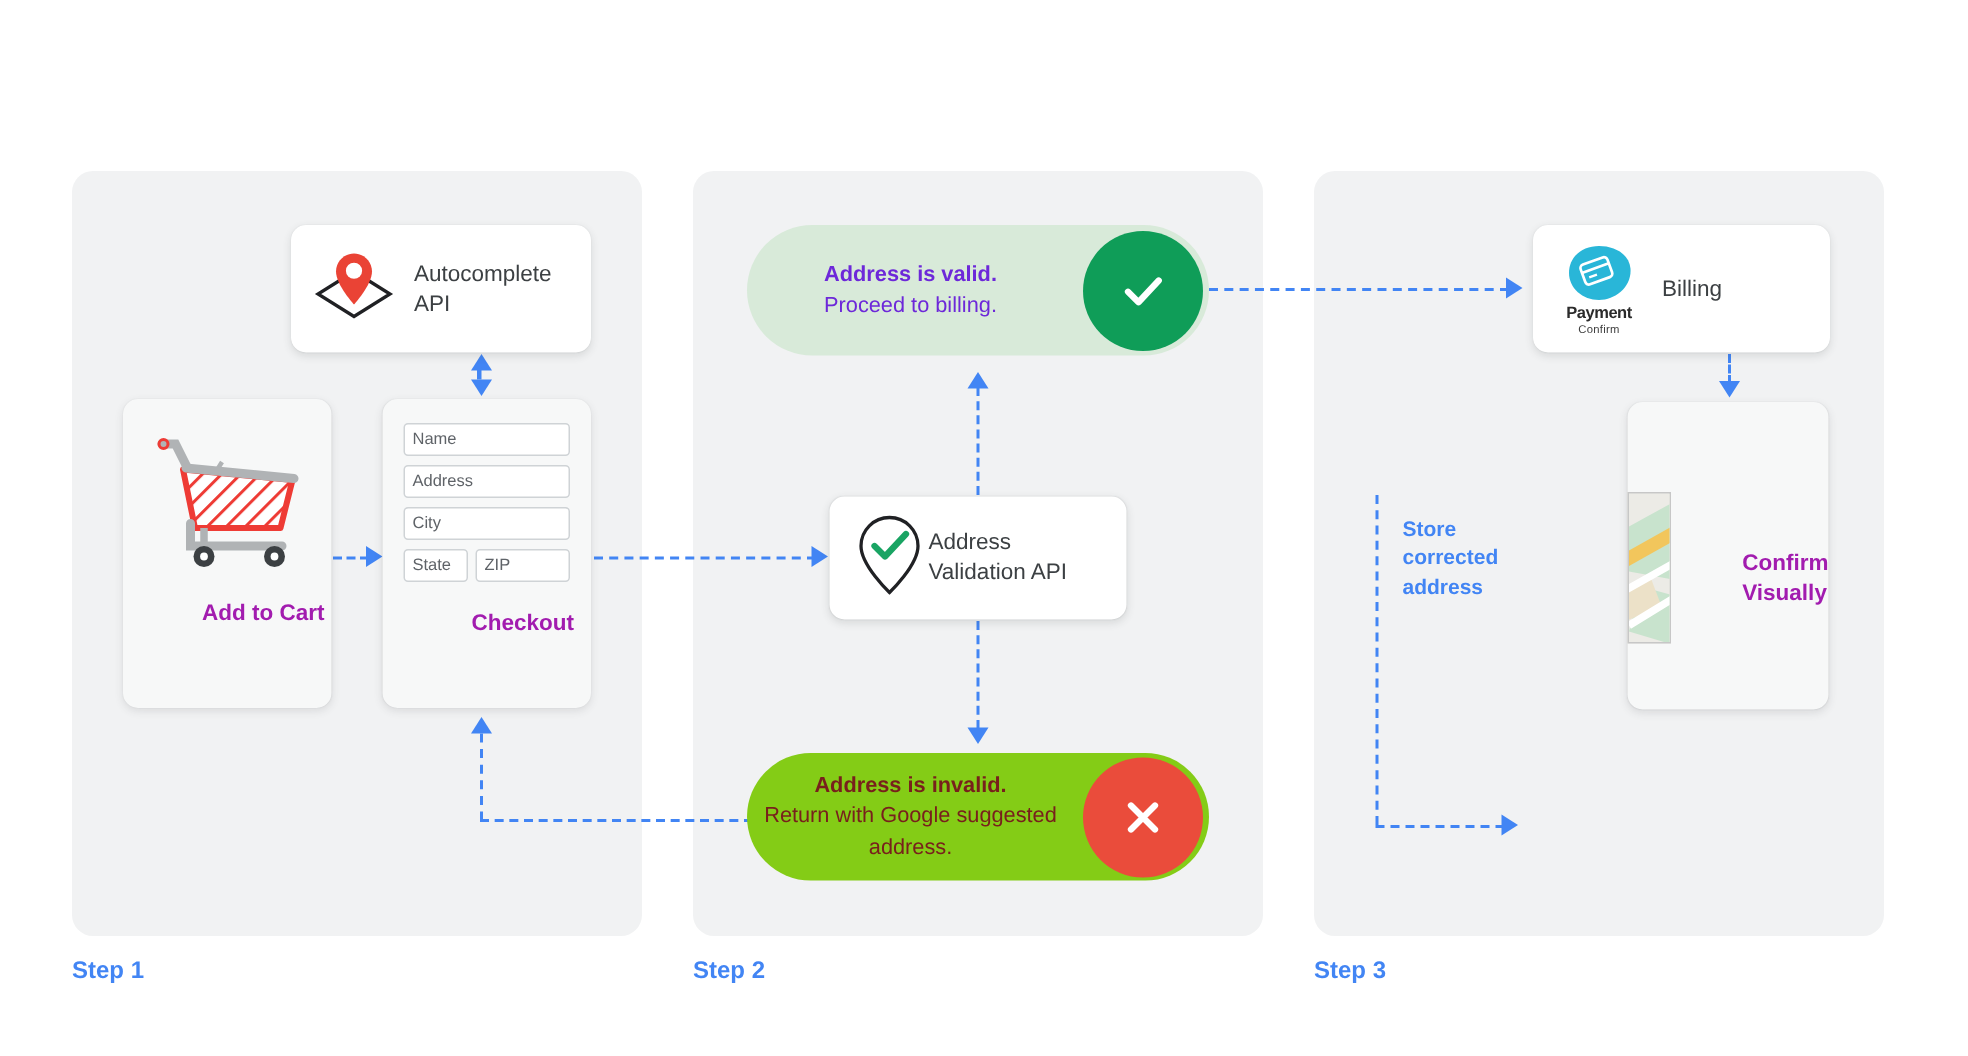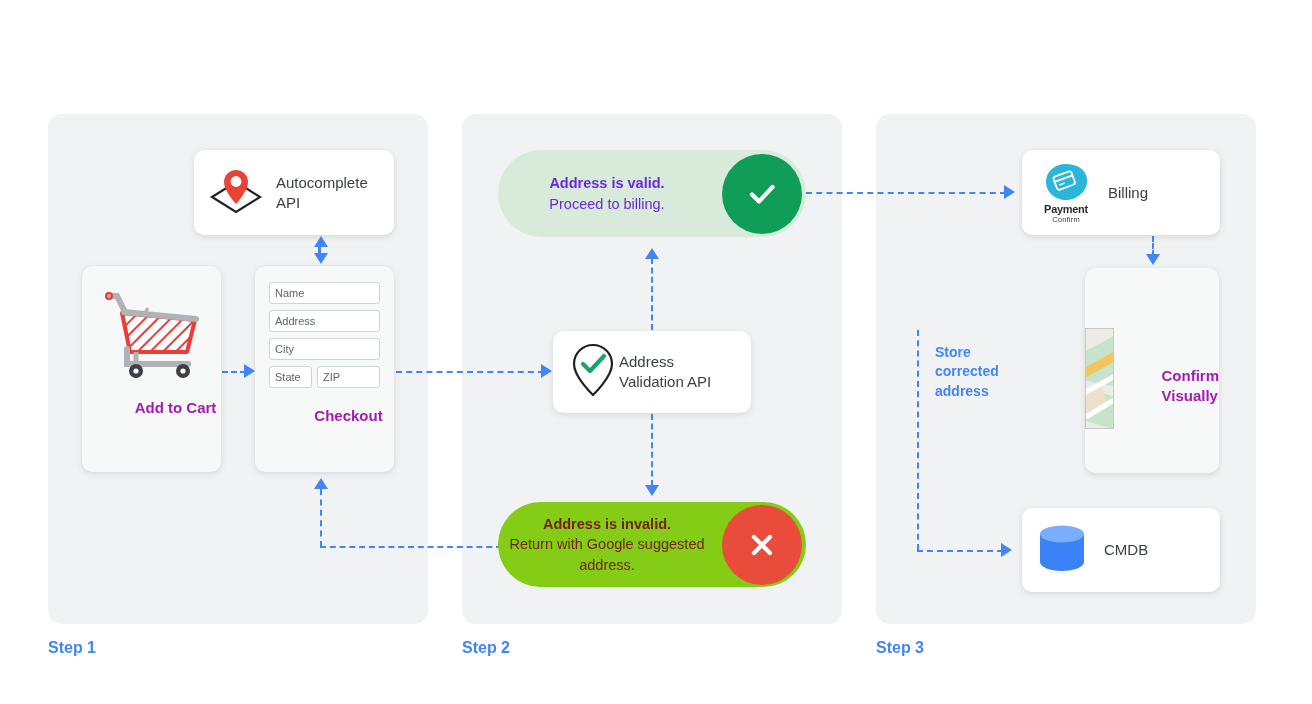--- a/index.html
+++ b/index.html
@@ -327,29 +327,20 @@
         <path d="M58 101 L40 58" stroke="#ffffff" stroke-width="4" fill="none"></path>
         <path d="M86 10 L101 56" stroke="#ffffff" stroke-width="4" fill="none"></path>
         <path d="M88 24 C100 34 100 52 92 62" stroke="#ffffff" stroke-width="3" fill="none"></path>
         <path d="M50 23 C43 23 37 29 37 36 C37 46 50 60 50 60 C50 60 63 46 63 36 C63 29 57 23 50 23 Z" fill="#ea3323"></path>
         <circle cx="50" cy="35.5" r="6" fill="#ffffff"></circle>
       </svg>
     </div>
     <div class="card-caption" id="confirm-caption">Confirm Visually</div>
   </div>
 
-  <div class="card" id="card-cmdb">
-    <span>
-      <svg width="56" height="52" viewBox="0 0 56 52">
-        <path d="M6 12 L6 40 C6 45 16 49 28 49 C40 49 50 45 50 40 L50 12 Z" fill="#3b82f6"></path>
-        <ellipse cx="28" cy="12" rx="22" ry="8.5" fill="#7aaefb"></ellipse>
-      </svg>
-    </span>
-    <span class="card-title">CMDB</span>
-  </div>
 
   <div class="store-note">Store corrected address</div>
 
   <div class="step-label" id="step-label-1">Step 1</div>
   <div class="step-label" id="step-label-2">Step 2</div>
   <div class="step-label" id="step-label-3">Step 3</div>
 
 </div>
 
 </body></html>

